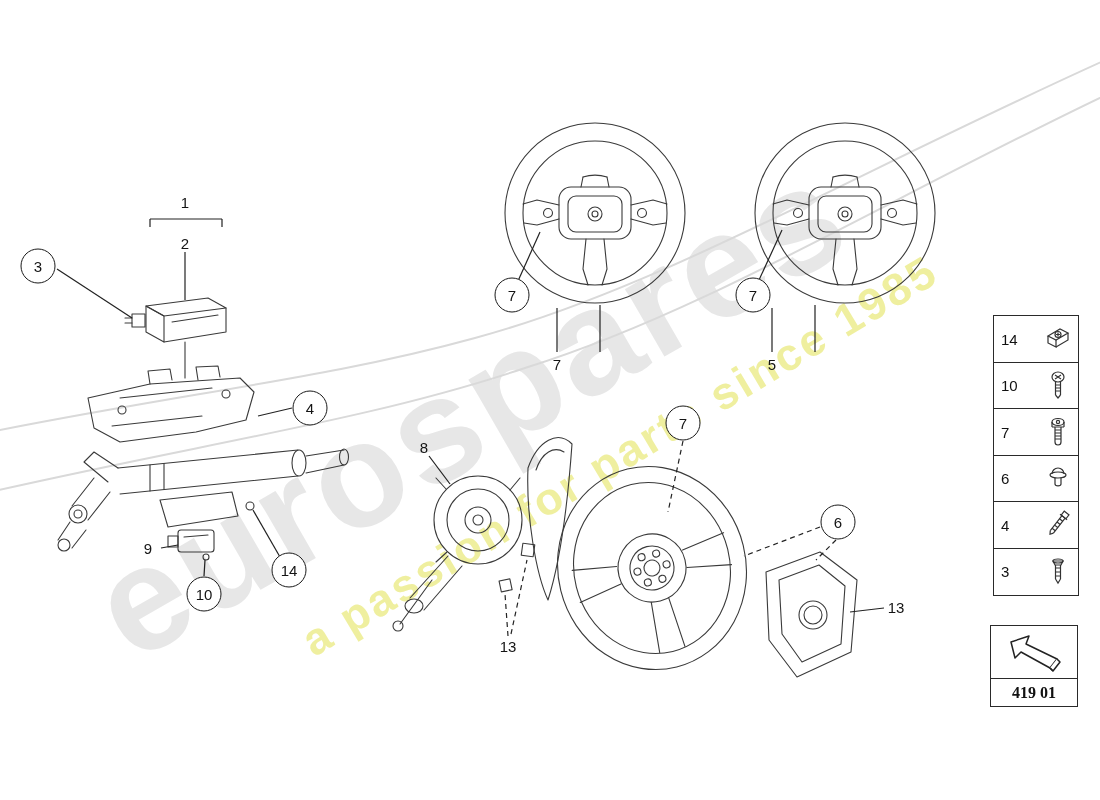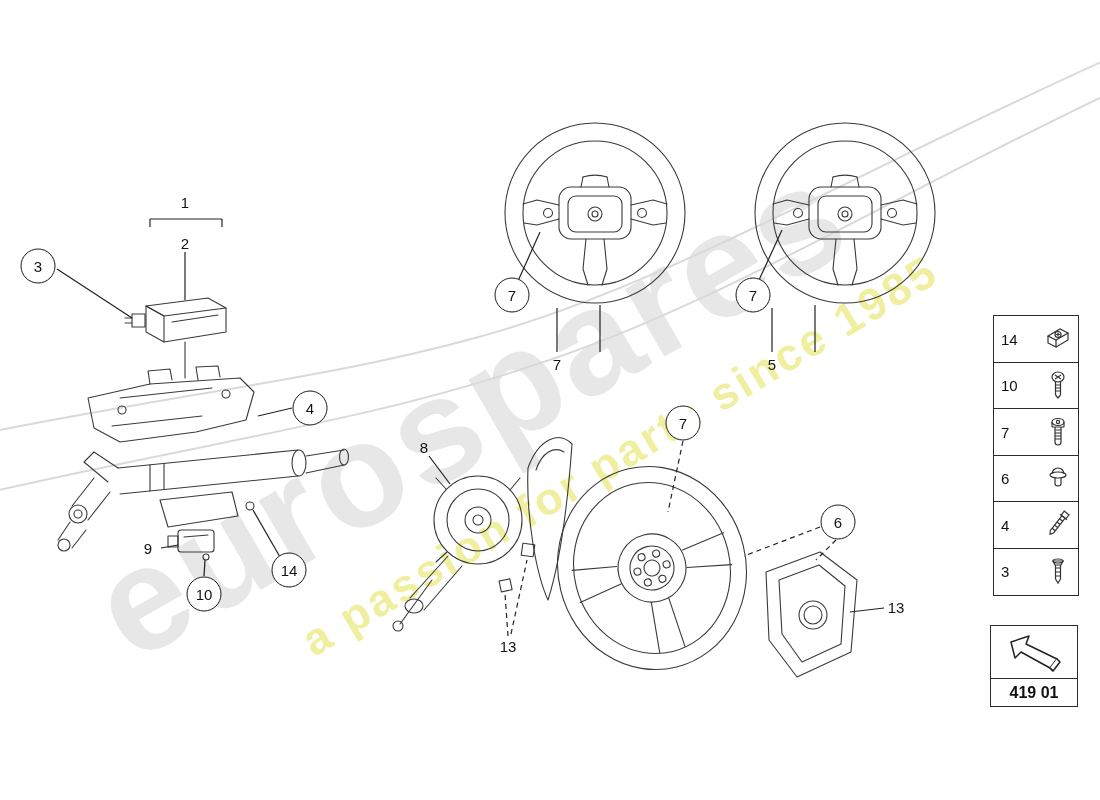--- a/index.html
+++ b/index.html
@@ -42,21 +42,21 @@
 
   
   .navbox { position:absolute; left:990px; top:625px; width:88px; z-index:5; }
   .nav-arrow {
     height:54px; border:1.5px solid #2a2a2a; background:#fff;
     display:flex; align-items:center; justify-content:center; cursor:pointer;
   }
   .nav-code {
     height:28px; border:1.5px solid #2a2a2a; border-top:none; background:#fff;
     display:flex; align-items:center; justify-content:center;
-    font-weight:bold; font-size:16px; color:#111;
+    font-weight:bold; font-size:16px; color:#111;font-family:Liberation Serif, serif;
   }
 </style>
 </head>
 <body>
 
 <div class="stage">
 
   <div class="wm-brand">eurospares</div>
   <div class="wm-tagline">a passion for parts since 1985</div>
 

